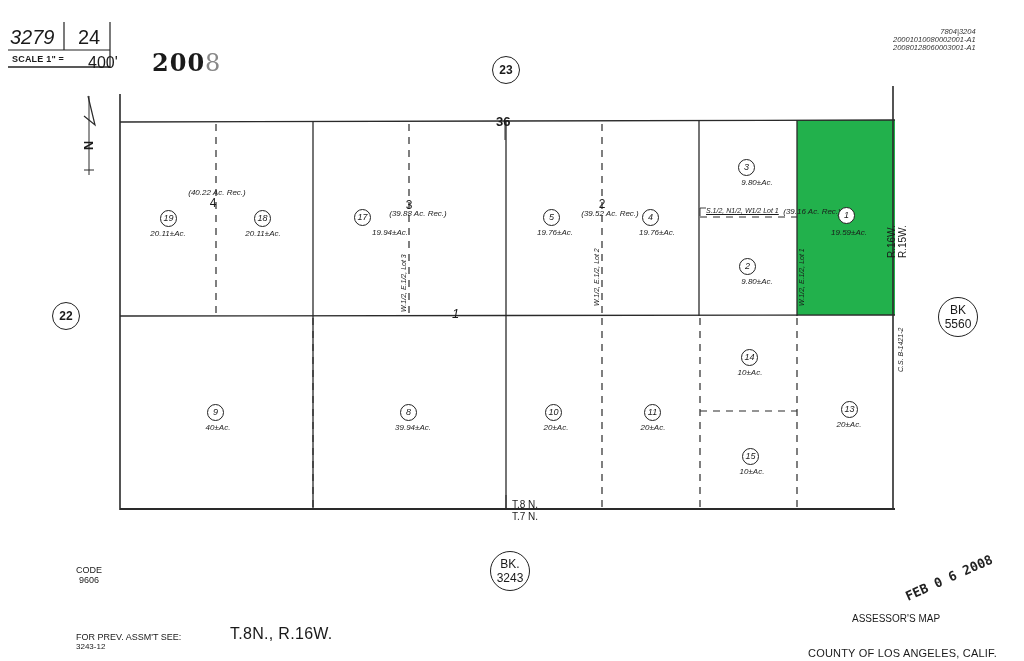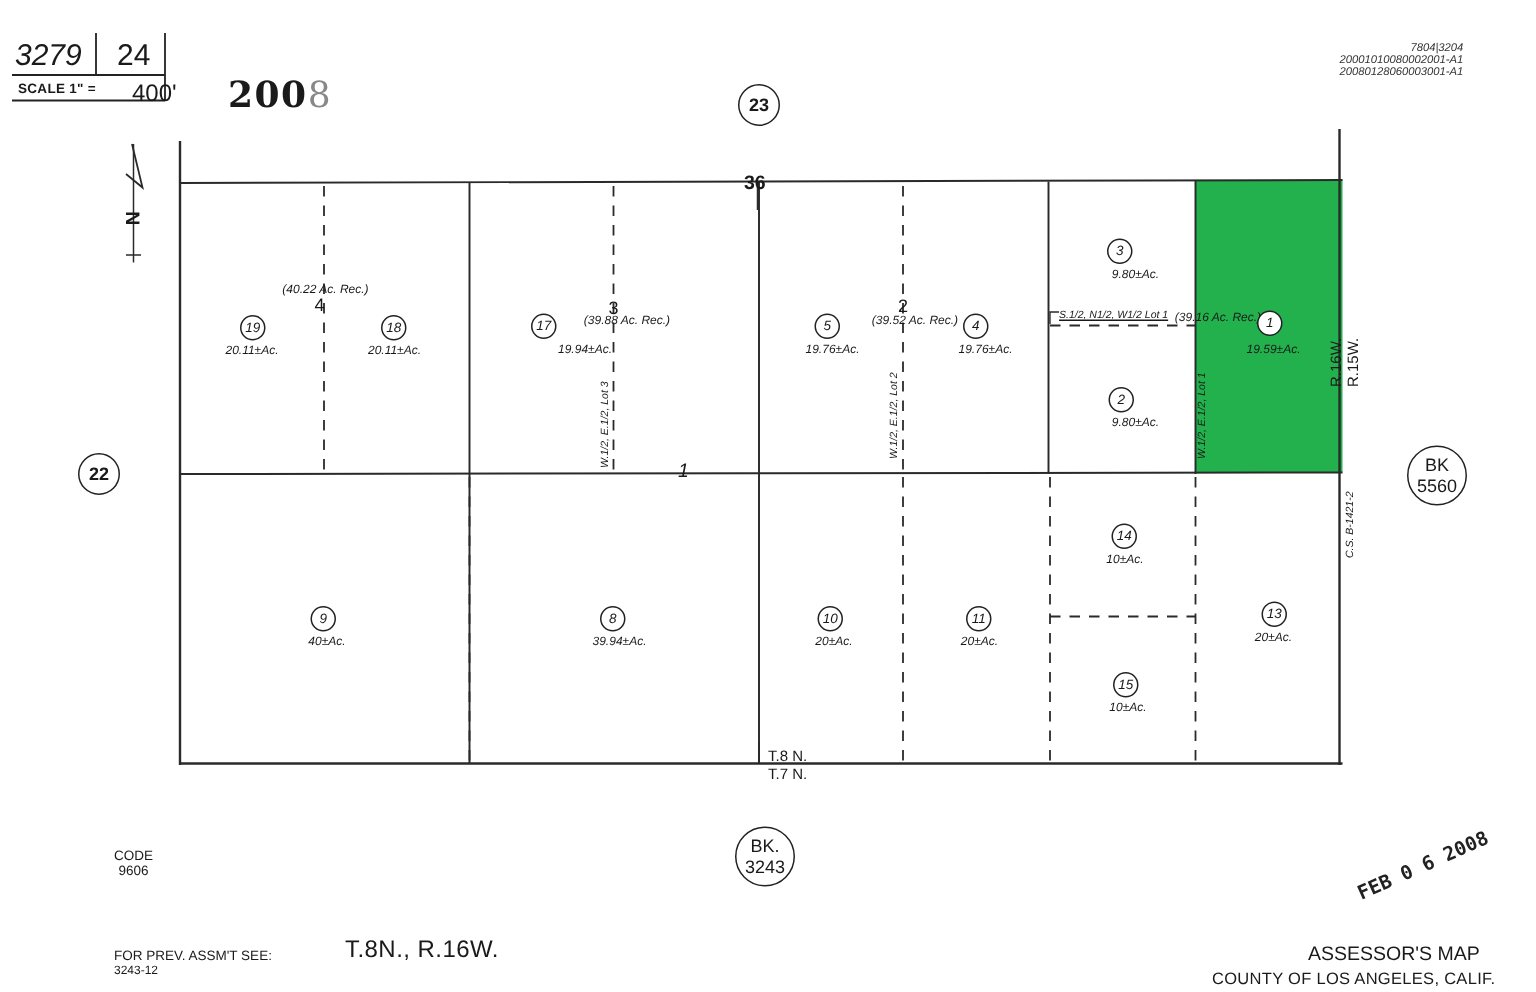--- a/index.html
+++ b/index.html
@@ -22,21 +22,21 @@
     .lot { position: absolute; font-size: 12px; transform: translateX(-50%); }
     .rec { position: absolute; font-size: 8px; font-style: italic; transform: translateX(-50%); white-space: nowrap; }
     .vert { position: absolute; font-size: 7px; font-style: italic; transform-origin: left top; transform: rotate(-90deg); white-space: nowrap; }
     .sec { left: 496px; top: 114px; font-size: 13px; font-weight: bold; }
     .twp { font-size: 10px; }
     .range-r { position: absolute; font-size: 10px; transform-origin: left top; transform: rotate(-90deg); white-space: nowrap; }
     .code { left: 76px; top: 565px; font-size: 9px; line-height: 10px; text-align: center; }
     .prev { left: 76px; top: 633px; font-size: 9px; line-height: 9px; }
     .twpbottom { left: 230px; top: 625px; font-size: 16px; letter-spacing: 0.3px; }
     .stamp { left: 903px; top: 590px; font-family: "DejaVu Sans Mono", monospace; font-size: 13px; font-weight: bold; transform: rotate(-24deg); transform-origin: left top; color: #222; }
-    .assessor1 { left: 852px; top: 628px; font-size: 13px; margin-left: 20px; }
+    .assessor1 { left: 852px; top: 613px; font-size: 10px; }
     .assessor2 { left: 808px; top: 647px; font-size: 11px; letter-spacing: 0.2px; }
     .north { left: 84px; top: 138px; font-size: 13px; font-weight: bold; transform: rotate(90deg); }
     .parcel-green { position: absolute; left: 797px; top: 120px; width: 98px; height: 195px; background: #22b14c; }
   </style>
 </head>
 <body>
 
 <div class="sheet-box">
   <svg width="104" height="47" style="position:absolute;left:0;top:0">
     <line x1="56" y1="0" x2="56" y2="28" stroke="#222" stroke-width="1.2"></line>

